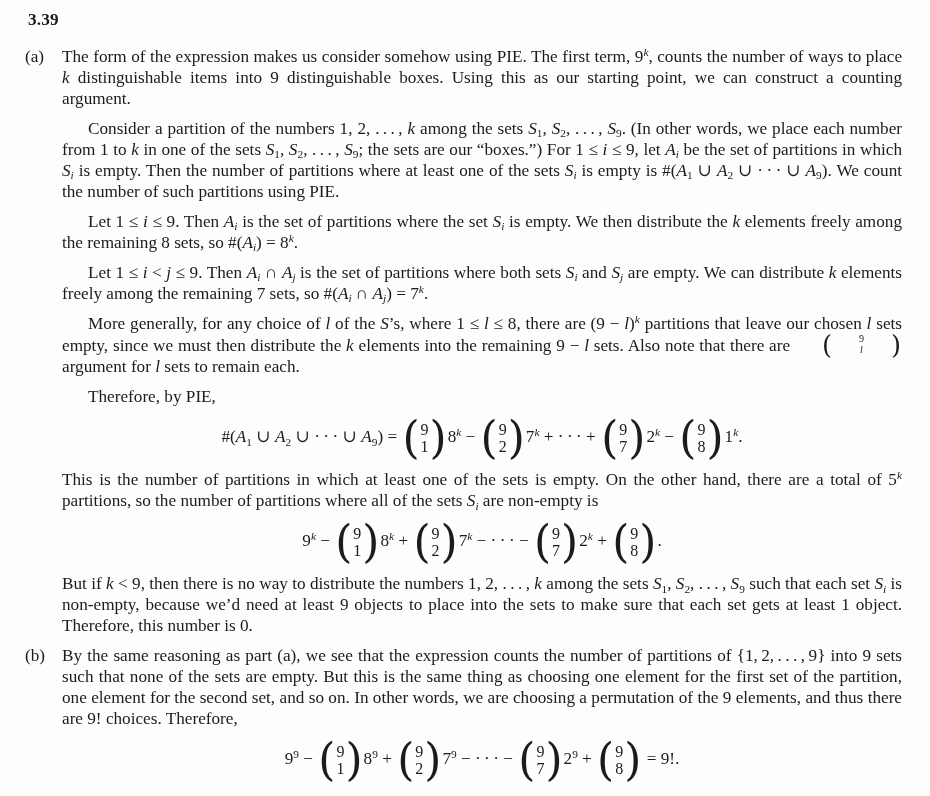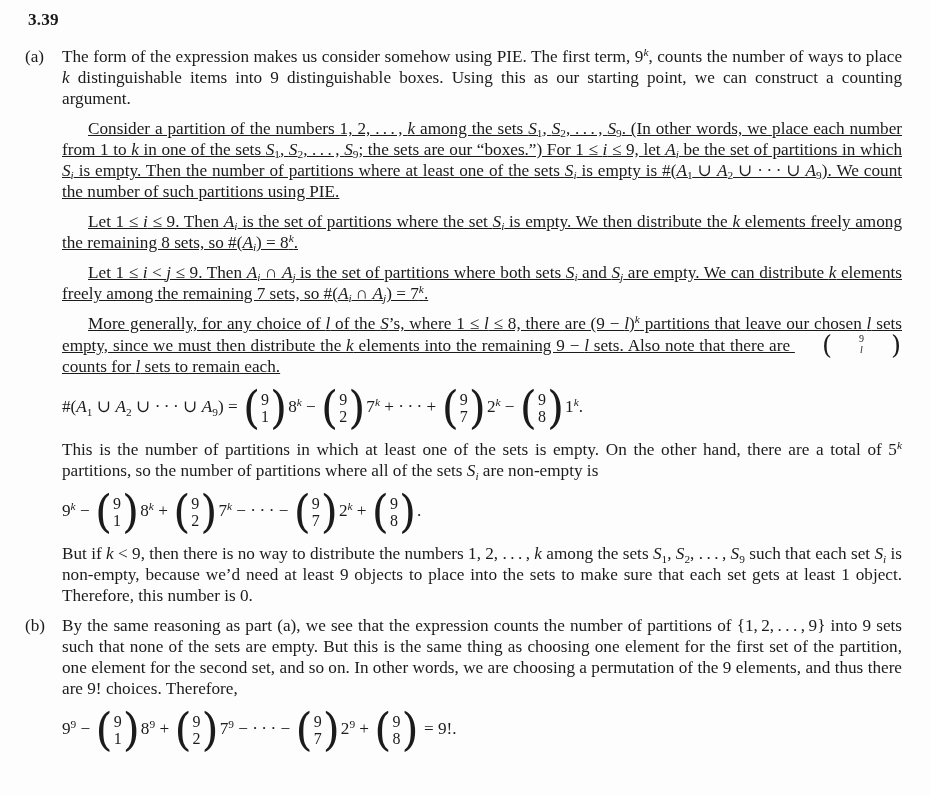--- a/index.html
+++ b/index.html
@@ -11,23 +11,23 @@
     font-size:17.2px; line-height:21px;
     overflow:hidden;
   }
   .doc {
     position:relative; box-sizing:border-box;
     width:930px; height:604px;
     padding:9px 28px 12px 62px;
   }
   .heading { font-weight:bold; margin:0 0 16px -34px; letter-spacing:.2px; }
   .para { text-align:justify; margin:0 0 9px 0; position:relative; }
-  .para.indent { text-indent:26px;text-decoration:underline; }
+  .para.indent { text-indent:26px; }
   .plabel { position:absolute; left:-37px; top:0; }
-  .equation { text-align:left; margin:11px 0 13px 0; line-height:38px; white-space:nowrap; text-indent:0; }
+  .equation { text-align:center; margin:11px 0 13px 0; line-height:38px; white-space:nowrap; text-indent:0; }
   .i { font-style:italic; }
   .sup { font-size:66%; line-height:0; position:relative; top:-0.55em; vertical-align:baseline; }
   .sub { font-size:66%; line-height:0; position:relative; top:0.3em; vertical-align:baseline; }
   .i.sup, .i.sub { font-style:italic; }
   .binom { display:inline-flex; align-items:center; vertical-align:middle; margin:0 1px; }
   .binom .paren { font-size:255%; line-height:0; font-weight:normal; font-family:"DejaVu Serif",serif; }
   .binom .stack { display:inline-flex; flex-direction:column; align-items:center; line-height:1.12; font-size:93%; padding:0 1px; }
   .binom .stack span { display:block; }
   .binom.small { vertical-align:-0.15em; margin:0 1px; }
   .binom.small .paren { font-size:150%; }
@@ -43,21 +43,22 @@
       <div class="para indent"><span>Consider a partition of the numbers 1, 2, . . . , </span><span class="i">k</span><span> among the sets </span><span class="i">S</span><span class="sub">1</span><span>, </span><span class="i">S</span><span class="sub">2</span><span>, . . . , </span><span class="i">S</span><span class="sub">9</span><span>. (In other words, we place each number from 1 to </span><span class="i">k</span><span> in one of the sets </span><span class="i">S</span><span class="sub">1</span><span>, </span><span class="i">S</span><span class="sub">2</span><span>, . . . , </span><span class="i">S</span><span class="sub">9</span><span>; the sets are our “boxes.”) For 1 ≤ </span><span class="i">i</span><span> ≤ 9, let </span><span class="i">A</span><span class="i sub">i</span><span> be the set of partitions in which </span><span class="i">S</span><span class="i sub">i</span><span> is empty. Then the number of partitions where at least one of the sets </span><span class="i">S</span><span class="i sub">i</span><span> is empty is #(</span><span class="i">A</span><span class="sub">1</span><span> ∪ </span><span class="i">A</span><span class="sub">2</span><span> ∪ · · · ∪ </span><span class="i">A</span><span class="sub">9</span><span>). We count the number of such partitions using PIE.</span></div>
       <div class="para indent"><span>Let 1 ≤ </span><span class="i">i</span><span> ≤ 9. Then </span><span class="i">A</span><span class="i sub">i</span><span> is the set of partitions where the set </span><span class="i">S</span><span class="i sub">i</span><span> is empty. We then distribute the </span><span class="i">k</span><span> elements freely among the remaining 8 sets, so #(</span><span class="i">A</span><span class="i sub">i</span><span>) = 8</span><span class="i sup">k</span><span>.</span></div>
       <div class="para indent"><span>Let 1 ≤ </span><span class="i">i</span><span> &lt; </span><span class="i">j</span><span> ≤ 9. Then </span><span class="i">A</span><span class="i sub">i</span><span> ∩ </span><span class="i">A</span><span class="i sub">j</span><span> is the set of partitions where both sets </span><span class="i">S</span><span class="i sub">i</span><span> and </span><span class="i">S</span><span class="i sub">j</span><span> are empty. We can distribute </span><span class="i">k</span><span> elements freely among the remaining 7 sets, so #(</span><span class="i">A</span><span class="i sub">i</span><span> ∩ </span><span class="i">A</span><span class="i sub">j</span><span>) = 7</span><span class="i sup">k</span><span>.</span></div>
       <div class="para indent"><span>More generally, for any choice of </span><span class="i">l</span><span> of the </span><span class="i">S</span><span>’s, where 1 ≤ </span><span class="i">l</span><span> ≤ 8, there are (9 − </span><span class="i">l</span><span>)</span><span class="i sup">k</span><span> partitions that leave our chosen </span><span class="i">l</span><span> sets empty, since we must then distribute the </span><span class="i">k</span><span> elements into the remaining 9 − </span><span class="i">l</span><span> sets. Also note that there are </span><span class="binom small">
           <span class="paren">(</span>
           <span class="stack">
             <span>9</span>
             <span class="i">l</span>
           </span>
           <span class="paren">)</span>
-        </span><span> counts for </span><span class="i">l</span><span> sets to remain each.</span></div>
+        </span><span> argument for </span><span class="i">l</span><span> sets to remain each.</span></div>
+      <div class="para indent"><span>Therefore, by PIE,</span></div>
       <div class="equation"><span>#(</span><span class="i">A</span><span class="sub">1</span><span> ∪ </span><span class="i">A</span><span class="sub">2</span><span> ∪ · · · ∪ </span><span class="i">A</span><span class="sub">9</span><span>) = </span><span class="binom">
           <span class="paren">(</span>
           <span class="stack">
             <span>9</span>
             <span>1</span>
           </span>
           <span class="paren">)</span>
         </span><span>8</span><span class="i sup">k</span><span> − </span><span class="binom">
           <span class="paren">(</span>
           <span class="stack">

